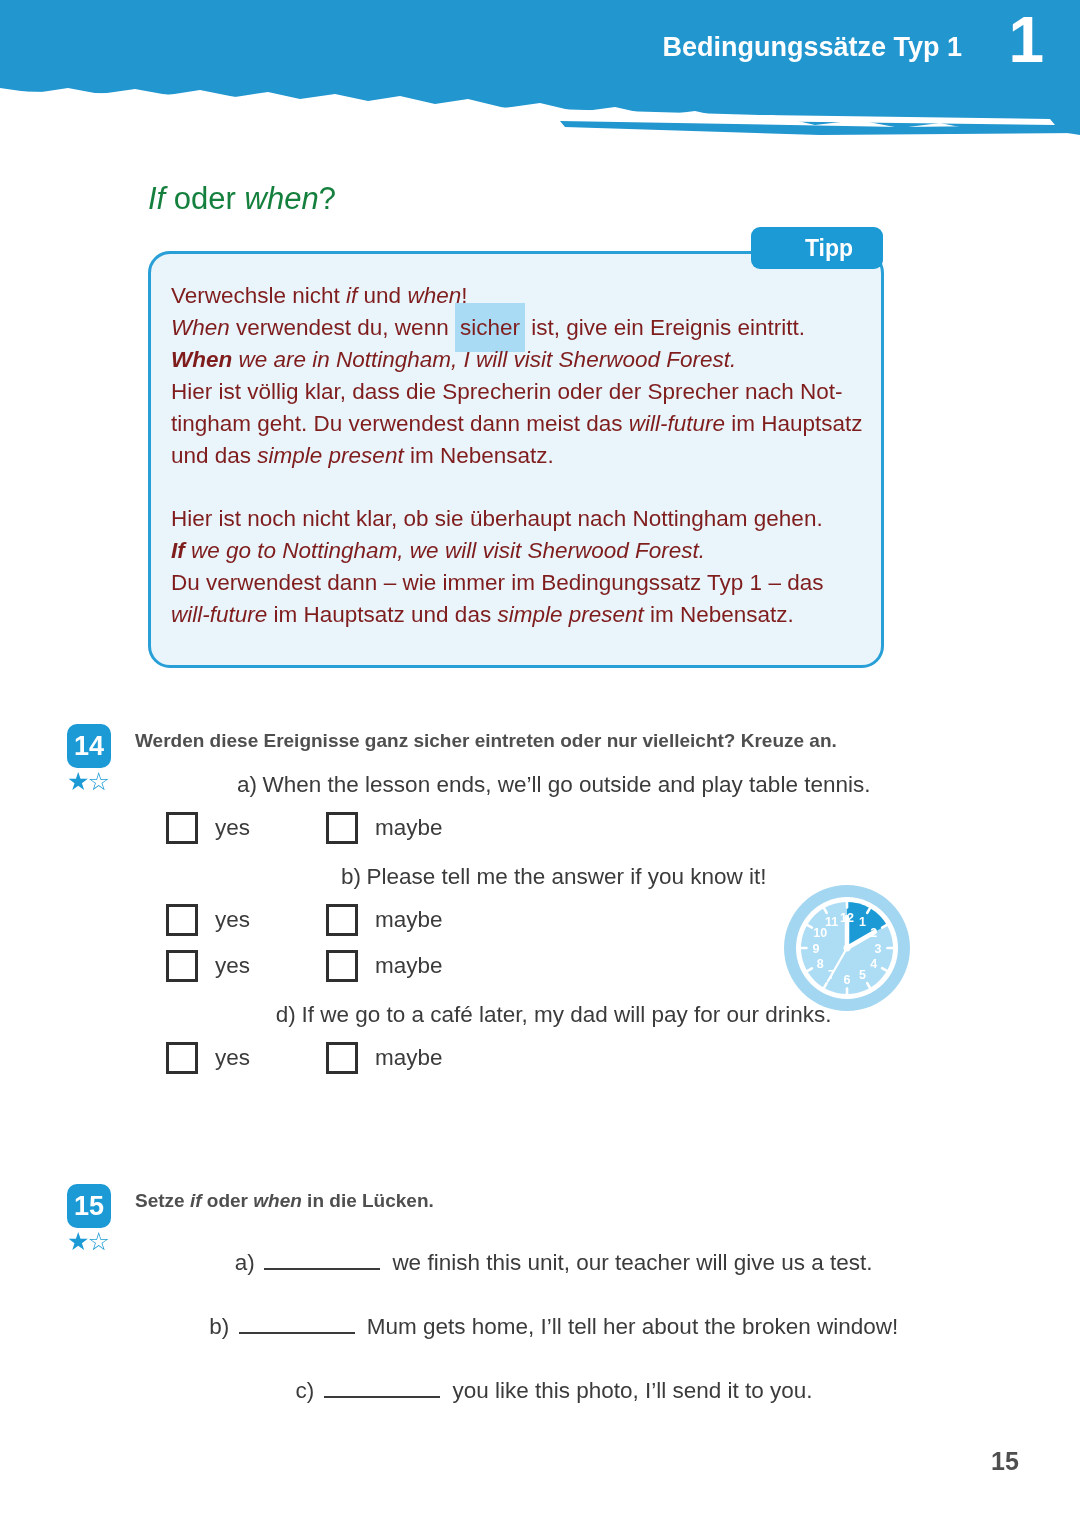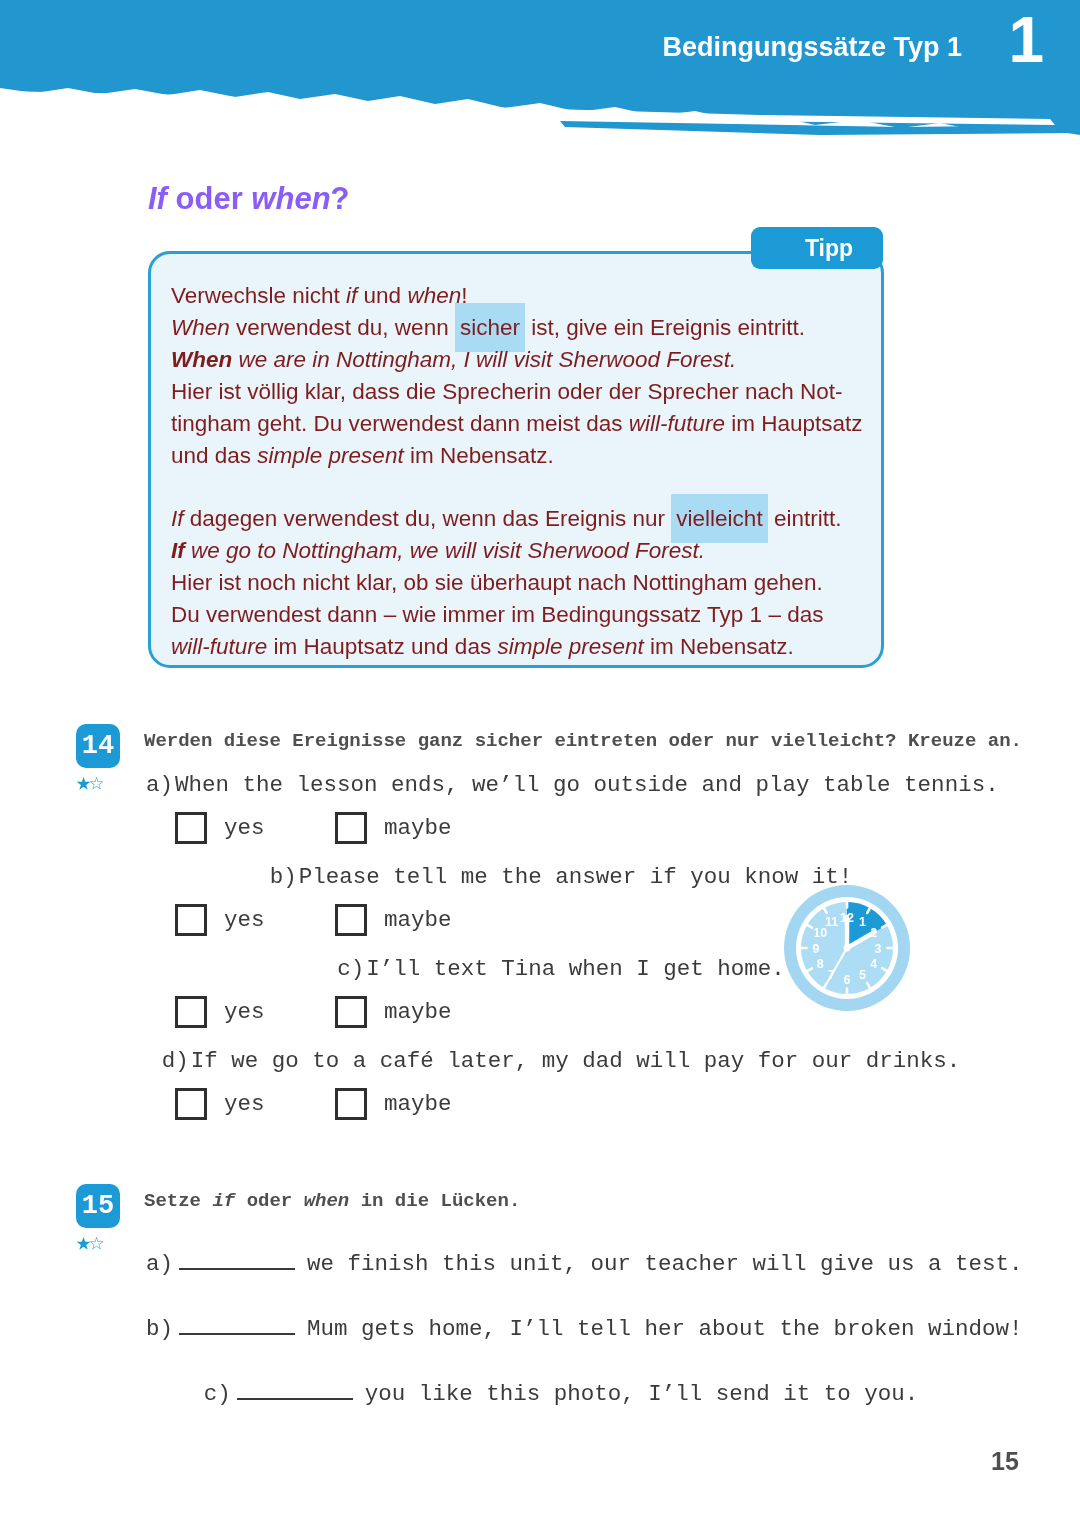--- a/index.html
+++ b/index.html
@@ -6,34 +6,34 @@
   .page{
     position:relative;width:1080px;height:1525px;background:#fff;overflow:hidden;
     font-family:"Liberation Sans","DejaVu Sans",sans-serif;color:#3b3b3b;
   }
   
   .band{position:absolute;top:0;left:0;width:1080px;height:86px;background:#2196cf;}
   .brush{position:absolute;top:85px;left:0;width:1080px;height:54px;display:block;}
   .band-title{position:absolute;top:32px;right:118px;font-size:27px;font-weight:bold;color:#fff;white-space:nowrap;}
   .chapter-num{position:absolute;top:8px;right:36px;font-size:64px;font-weight:bold;color:#fff;line-height:1;}
   
-  .page-title{position:absolute;top:160px;left:148px;font-size:31px;font-weight:bold;color:#8b5cf6;}
+  .page-title{position:absolute;top:160px;left:148px;font-size:31px;font-weight:normal;color:#15803d;}
   .page-title .s-i{font-style:italic;}
   
   .tip-tab{position:absolute;top:227px;left:751px;width:108px;height:42px;background:#1b9ad5;border-radius:9px;
     color:#fff;font-size:23px;font-weight:bold;display:flex;align-items:center;justify-content:center;z-index:2;padding-left:24px;}
   .tip-box{position:absolute;top:251px;left:148px;width:736px;height:417px;background:#e9f4fb;
     border:3px solid #299fd8;border-radius:22px;box-sizing:border-box;padding:26px 18px 0 20px;z-index:1;}
   .tip-line{font-size:22.5px;line-height:32px;color:#7f1d1d;white-space:nowrap;}
   .tip-gap{height:31px;}
   .s-i{font-style:italic;}
   .s-bi{font-style:italic;font-weight:bold;}
   .s-hl{background:#a9dcf4;padding:12px 5px;}
   
-  .exercise{position:absolute;left:76px;width:900px;font-family:Liberation Mono, monospace;}
+  .exercise{position:absolute;left:67px;width:900px;}
   .ex14{top:722px;}
   .ex15{top:1182px;}
   .badge-col{position:absolute;left:0;top:2px;width:62px;text-align:left;}
   .badge{width:44px;height:44px;background:#1b9ad5;border-radius:10px;color:#fff;font-size:27px;font-weight:bold;
     display:flex;align-items:center;justify-content:center;}
   .stars{color:#1b9ad5;font-size:25px;letter-spacing:-2px;margin-top:-1px;}
   .ex-body{margin-left:68px;padding-top:8px;}
   .instruction{font-size:19px;font-weight:bold;color:#4f4f4f;white-space:nowrap;}
   .item-line{font-size:22.5px;color:#3b3b3b;margin-top:20px;white-space:nowrap;text-align:center;}
   .item-label{display:inline-block;width:31px;}
@@ -67,23 +67,22 @@
 
   <div class="tip-tab">Tipp</div>
   <div class="tip-box">
     <div class="tip-line"><span>Verwechsle nicht </span><span class="s-i">if</span><span> und </span><span class="s-i">when</span><span>!</span></div>
     <div class="tip-line"><span class="s-i">When</span><span> verwendest du, wenn </span><span class="s-hl">sicher</span><span> ist, give ein Ereignis eintritt.</span></div>
     <div class="tip-line"><span class="s-bi">When</span><span class="s-i"> we are in Nottingham, I will visit Sherwood Forest.</span></div>
     <div class="tip-line"><span>Hier ist völlig klar, dass die Sprecherin oder der Sprecher nach Not-</span></div>
     <div class="tip-line"><span>tingham geht. Du verwendest dann meist das </span><span class="s-i">will-future</span><span> im Hauptsatz</span></div>
     <div class="tip-line"><span>und das </span><span class="s-i">simple present</span><span> im Nebensatz.</span></div>
     <div class="tip-gap"></div>
-    <div class="tip-line"><span class="s-i">If</span><span> dagegen verwendest du, wenn das Ereignis nur </span><span class="s-hl">vielleicht</span><span> eintritt.</span></div>
+    <div class="tip-line"><span>Hier ist noch nicht klar, ob sie überhaupt nach Nottingham gehen.</span></div>
     <div class="tip-line"><span class="s-bi">If</span><span class="s-i"> we go to Nottingham, we will visit Sherwood Forest.</span></div>
-    <div class="tip-line"><span>Hier ist noch nicht klar, ob sie überhaupt nach Nottingham gehen.</span></div>
     <div class="tip-line"><span>Du verwendest dann – wie immer im Bedingungssatz Typ 1 – das</span></div>
     <div class="tip-line"><span class="s-i">will-future</span><span> im Hauptsatz und das </span><span class="s-i">simple present</span><span> im Nebensatz.</span></div>
   </div>
 
   <div class="exercise ex14">
     <div class="badge-col">
       <div class="badge">14</div>
       <div class="stars"><span>★</span><span>☆</span></div>
     </div>
     <div class="ex-body">
@@ -106,21 +105,20 @@
         <div class="cb-group">
             <div class="checkbox"></div>
             <span class="cb-label">yes</span>
           </div>
         <div class="cb-group">
             <div class="checkbox"></div>
             <span class="cb-label">maybe</span>
           </div>
       </div>
 
-      <div class="item-line"><span class="item-label">c)</span><span>I’ll text Tina when I get home.</span></div>
       <div class="cb-row">
         <div class="cb-group">
             <div class="checkbox"></div>
             <span class="cb-label">yes</span>
           </div>
         <div class="cb-group">
             <div class="checkbox"></div>
             <span class="cb-label">maybe</span>
           </div>
       </div>

